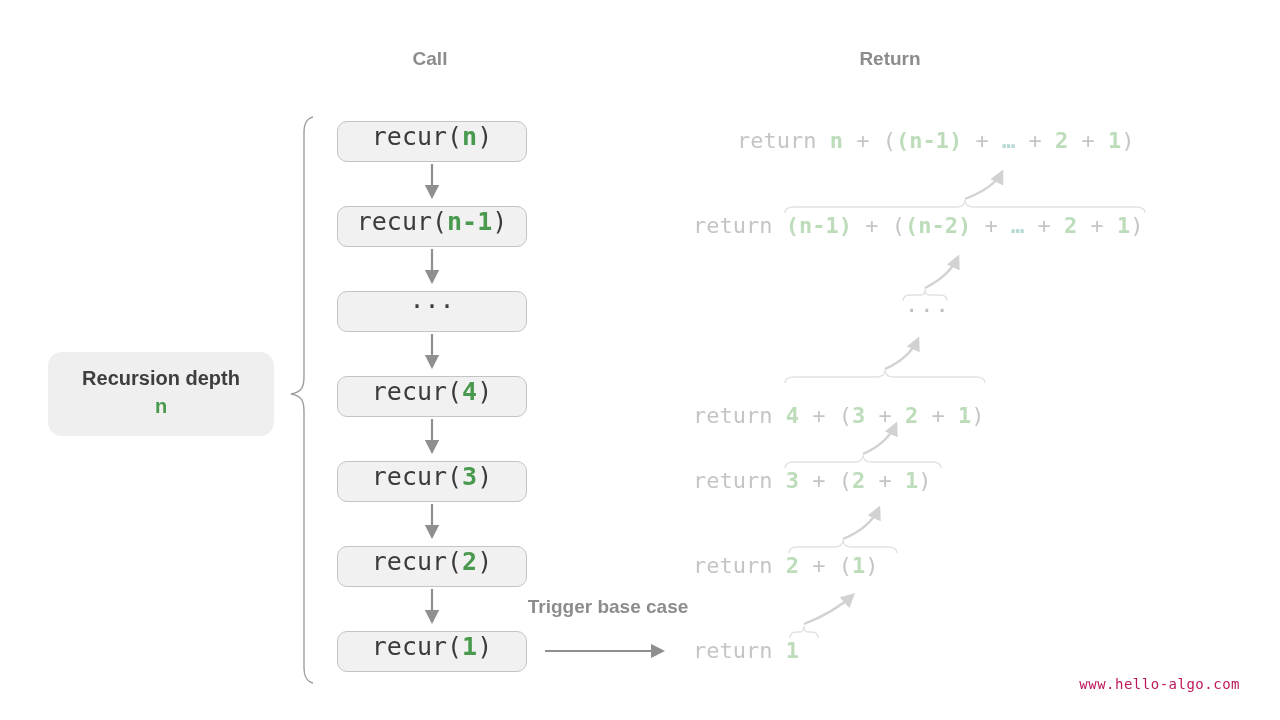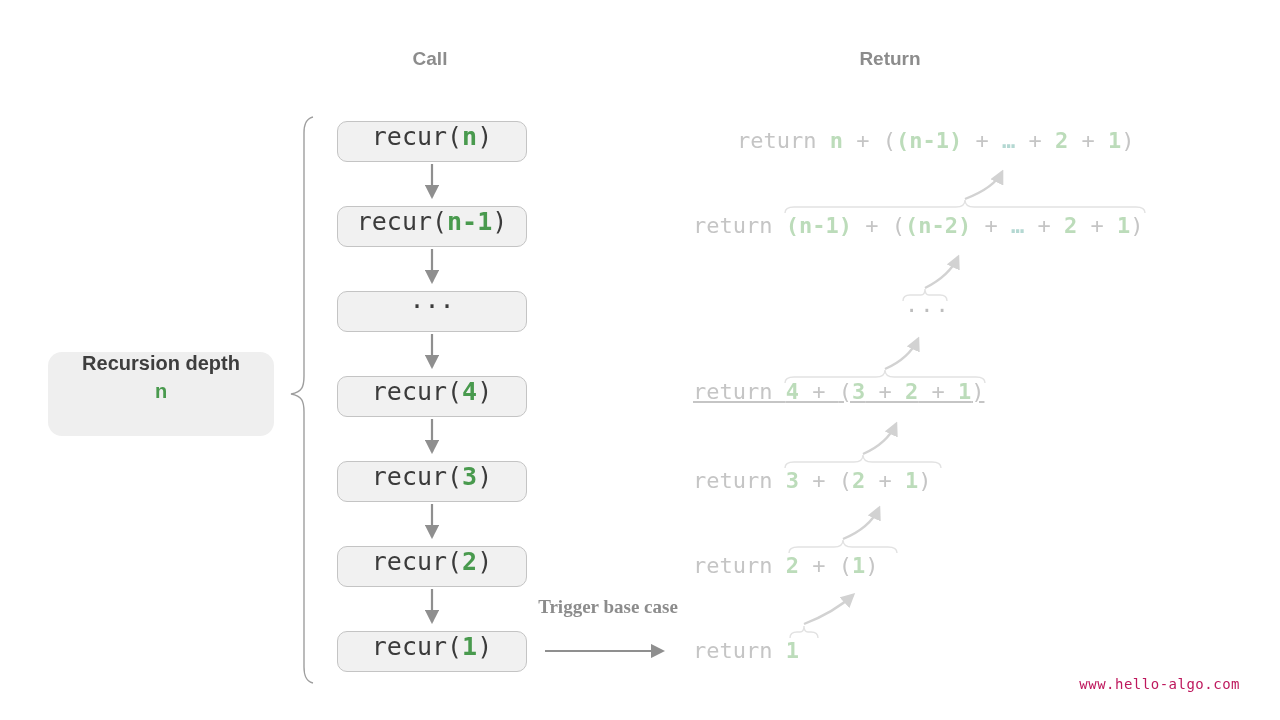--- a/index.html
+++ b/index.html
@@ -13,24 +13,24 @@
            display:flex;align-items:flex-start;justify-content:center;
            font-size:25px;color:#3b3b3b;white-space:pre;}
   .retline{position:absolute;height:32px;line-height:32px;font-size:22px;white-space:pre;color:#c5c5c5;}
   .kw,.op{color:#c5c5c5;}
   .pg{color:#bcdcba;font-weight:bold;}
   .pe{color:#b4d8d2;font-weight:bold;}
   .g{color:#499a4e;font-weight:bold;}
   .dots{color:#bdbdbd;letter-spacing:2px;}
   .depth{position:absolute;left:48px;top:352px;width:226px;height:84px;background:#efefef;border-radius:14px;
          text-align:center;font-family:"Liberation Sans",sans-serif;font-weight:bold;}
-  .depth .t{font-size:20px;color:#3e3e3e;}
+  .depth .t{margin-top:15px;font-size:20px;color:#3e3e3e;}
   .depth .v{margin-top:5px;font-size:20px;color:#499a4e;}
   .trigger{position:absolute;left:608px;top:596px;transform:translateX(-50%);
-           font-family:Liberation Serif, serif;font-weight:bold;font-size:19px;color:#8c8c8c;white-space:nowrap;}
+           font-family:Liberation Sans, sans-serif;font-weight:bold;font-size:19px;color:#8c8c8c;white-space:nowrap;}
   .wm{position:absolute;right:40px;top:676px;font-size:14px;color:#be185d;letter-spacing:0.5px;}
 </style>
 </head>
 <body>
 
 <div class="stage">
 
   <svg class="deco" width="1280" height="720" viewBox="0 0 1280 720">
     <defs>
       <marker id="mDark" viewBox="0 0 10 10" refX="8.5" refY="5" markerWidth="6.5" markerHeight="6.5" orient="auto">
@@ -83,21 +83,21 @@
       <div class="callbox" style="top: 291px;"><span>···</span></div>
       <div class="callbox" style="top: 376px;"><span>recur(</span><span class="g">4</span><span>)</span></div>
       <div class="callbox" style="top: 461px;"><span>recur(</span><span class="g">3</span><span>)</span></div>
       <div class="callbox" style="top: 546px;"><span>recur(</span><span class="g">2</span><span>)</span></div>
       <div class="callbox" style="top: 631px;"><span>recur(</span><span class="g">1</span><span>)</span></div>
     </div>
   <div>
       <div class="retline" style="top: 125px; left: 693px; margin-left: 44px;"><span class="kw">return </span><span class="pg">n</span><span class="op"> + </span><span class="op">(</span><span class="pg">(n-1)</span><span class="op"> + </span><span class="pe">…</span><span class="op"> + </span><span class="pg">2</span><span class="op"> + </span><span class="pg">1</span><span class="op">)</span></div>
       <div class="retline" style="top: 210px; left: 693px; text-align: center;"><span class="kw">return </span><span class="pg">(n-1)</span><span class="op"> + </span><span class="op">(</span><span class="pg">(n-2)</span><span class="op"> + </span><span class="pe">…</span><span class="op"> + </span><span class="pg">2</span><span class="op"> + </span><span class="pg">1</span><span class="op">)</span></div>
       <div class="retline" style="top: 295px; left: 905px;"><span class="dots">···</span></div>
-      <div class="retline" style="top: 376px; left: 693px; text-decoration: underline;"><span class="kw">return </span><span class="pg">4</span><span class="op"> + </span><span class="op">(</span><span class="pg">3</span><span class="op"> + </span><span class="pg">2</span><span class="op"> + </span><span class="pg">1</span><span class="op">)</span></div>
+      <div class="retline" style="top: 400px; left: 693px;"><span class="kw">return </span><span class="pg">4</span><span class="op"> + </span><span class="op">(</span><span class="pg">3</span><span class="op"> + </span><span class="pg">2</span><span class="op"> + </span><span class="pg">1</span><span class="op">)</span></div>
       <div class="retline" style="top: 465px; left: 693px;"><span class="kw">return </span><span class="pg">3</span><span class="op"> + </span><span class="op">(</span><span class="pg">2</span><span class="op"> + </span><span class="pg">1</span><span class="op">)</span></div>
       <div class="retline" style="top: 550px; left: 693px;"><span class="kw">return </span><span class="pg">2</span><span class="op"> + </span><span class="op">(</span><span class="pg">1</span><span class="op">)</span></div>
       <div class="retline" style="top: 635px; left: 693px;"><span class="kw">return </span><span class="pg">1</span></div>
     </div>
 
   <div class="depth">
     <div class="t">Recursion depth</div>
     <div class="v">n</div>
   </div>
 

